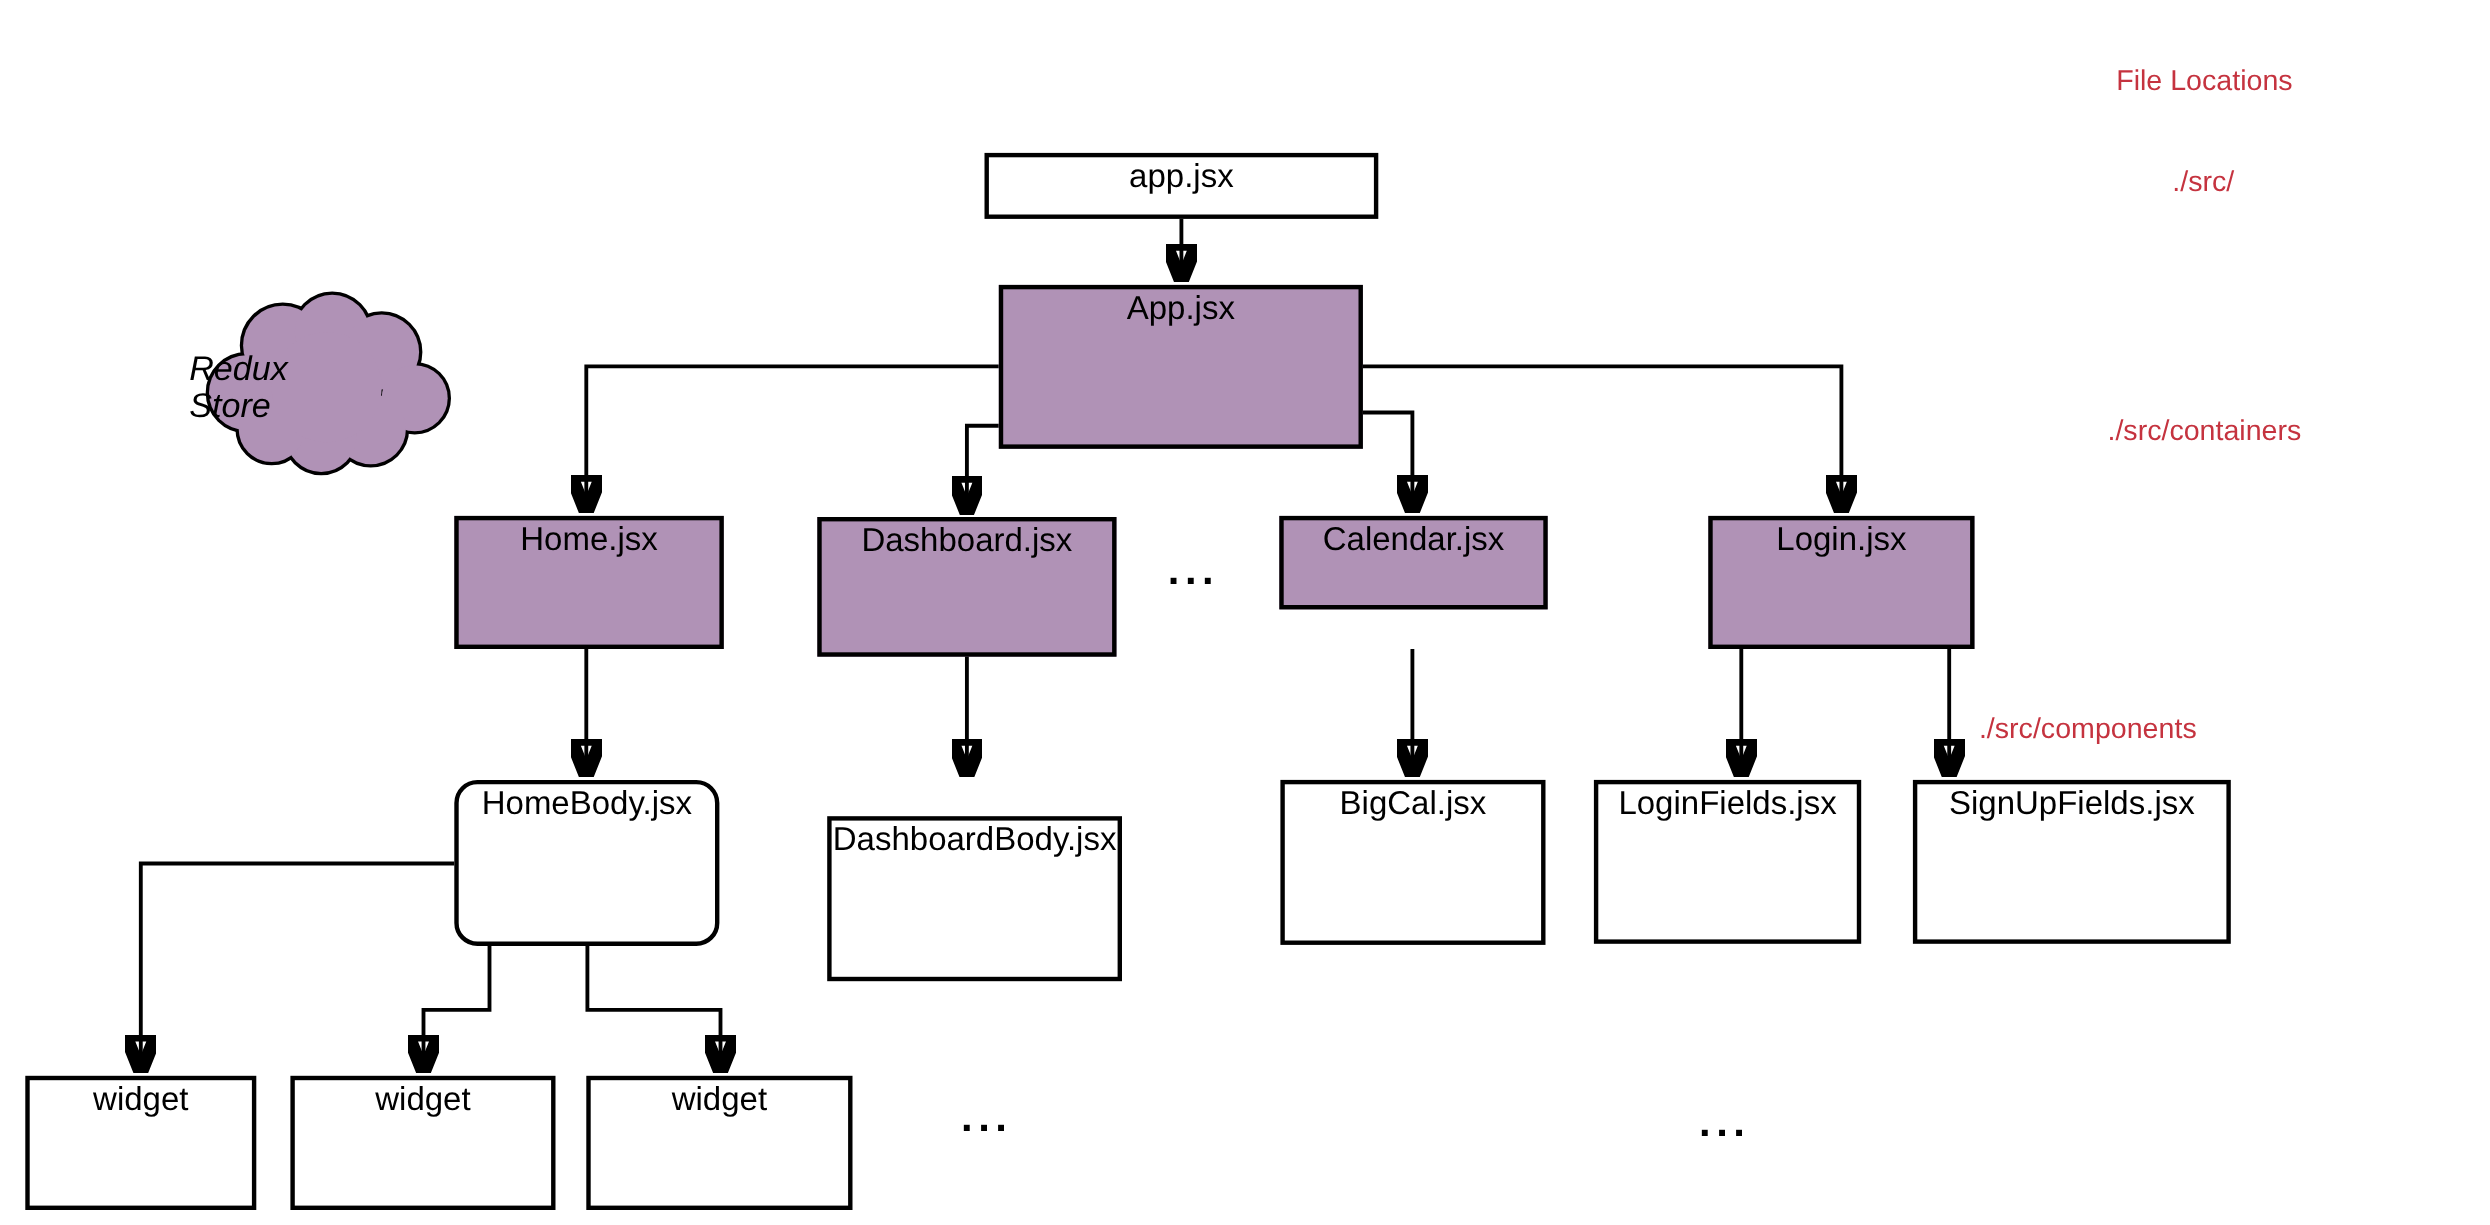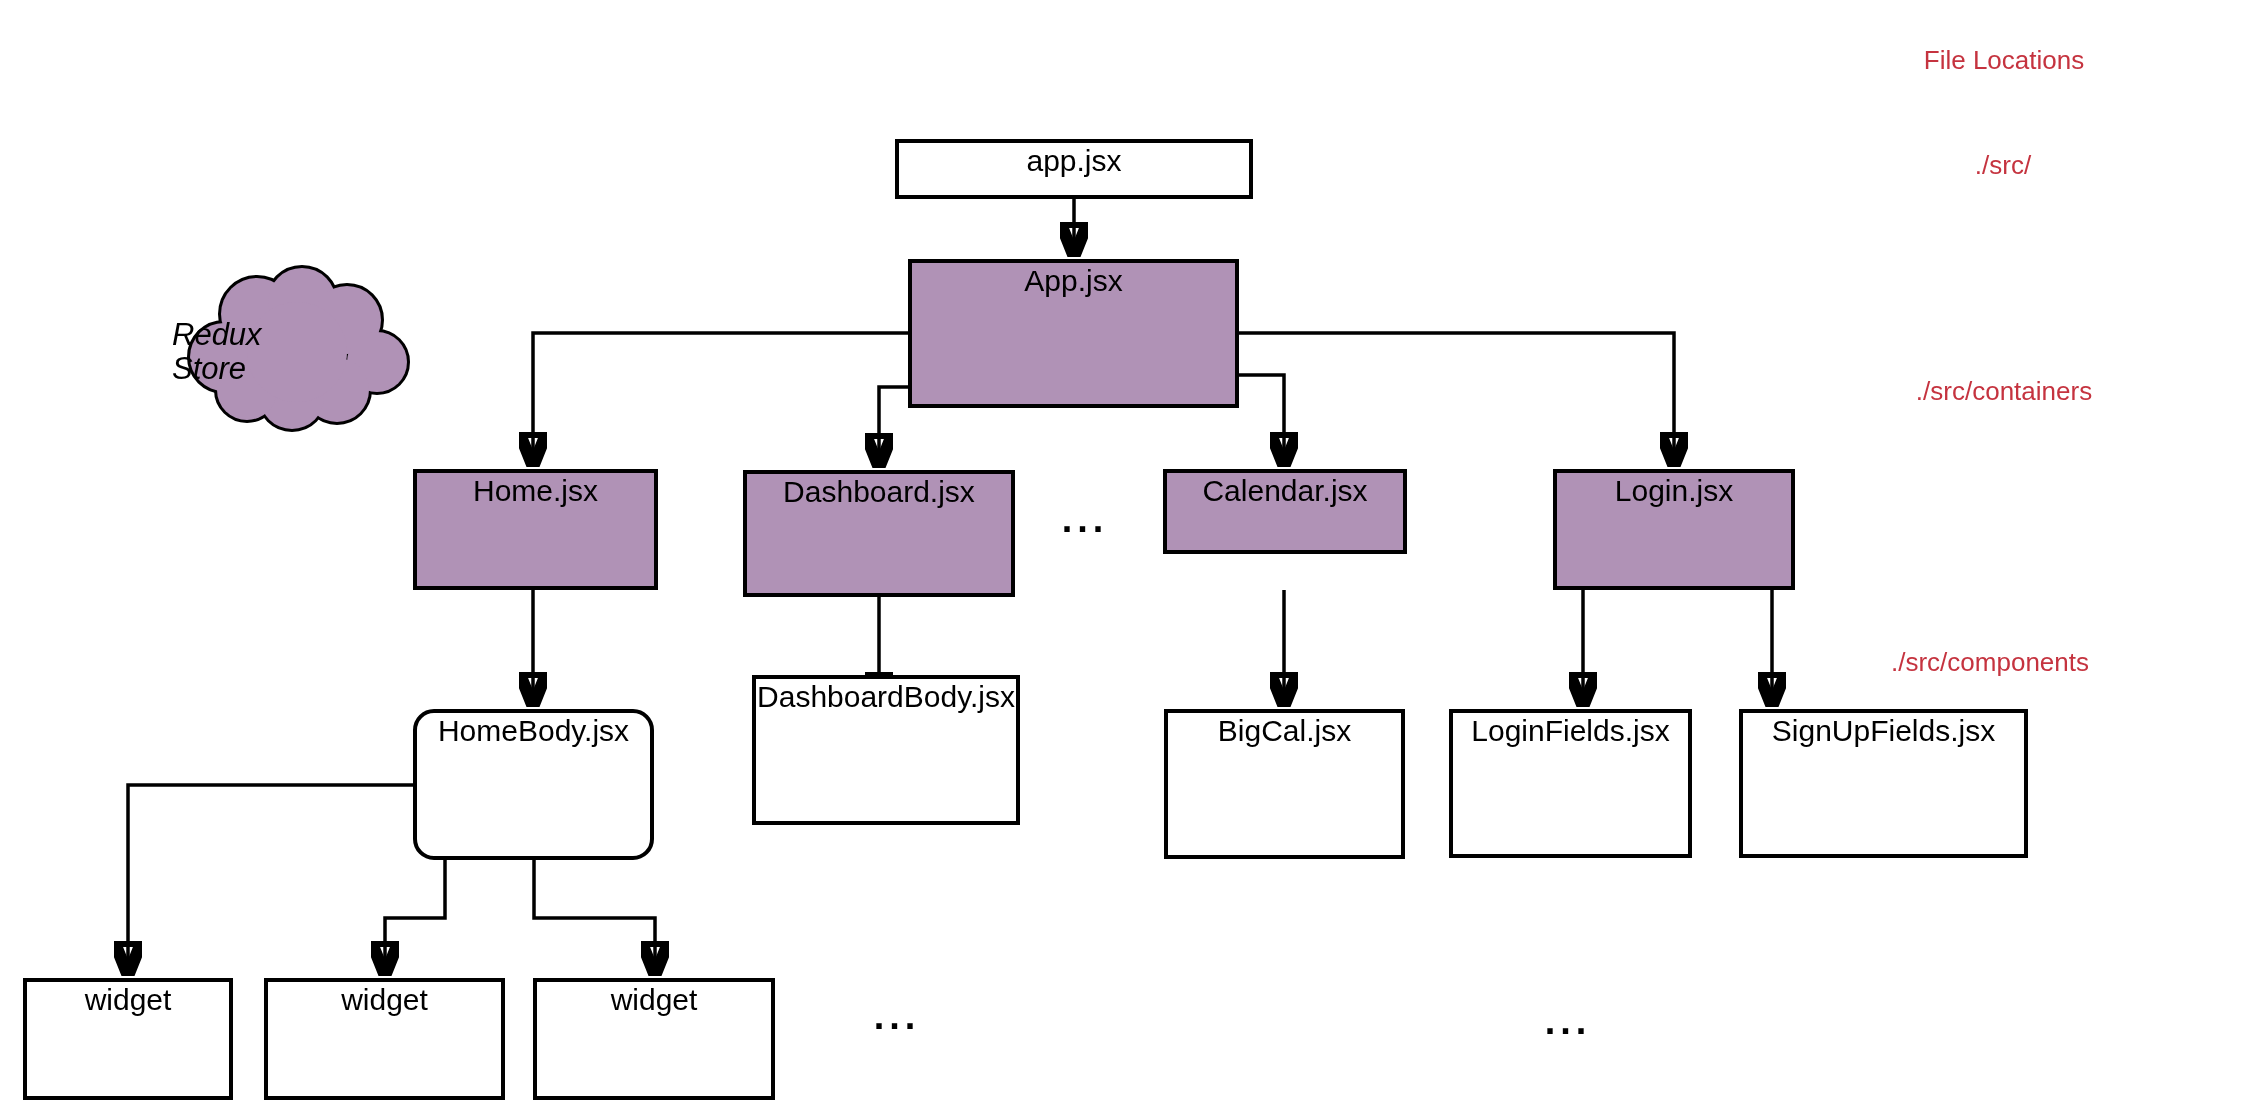--- a/index.html
+++ b/index.html
@@ -132,21 +132,21 @@
   </div>
 
   <div class="node purple" style="left:1553px;top:469px;width:242px;height:121px;">
     <span>Login.jsx</span>
   </div>
 
   <div class="node" style="left:413px;top:709px;width:241px;height:151px;border-radius:21px;">
     <span>HomeBody.jsx</span>
   </div>
 
-  <div class="node" style="left:752px;top:675px;width:268px;height:150px;">
+  <div class="node" style="left:752px;top:742px;width:268px;height:150px;">
     <span>DashboardBody.jsx</span>
   </div>
 
   <div class="node" style="left:1164px;top:709px;width:241px;height:150px;">
     <span>BigCal.jsx</span>
   </div>
 
   <div class="node" style="left:1449px;top:709px;width:243px;height:149px;">
     <span>LoginFields.jsx</span>
   </div>
@@ -164,18 +164,18 @@
   </div>
 
   <div class="node" style="left:533px;top:978px;width:242px;height:122px;">
     <span>widget</span>
   </div>
 
   <div class="dots" style="left:1085px;top:498px;">...</div>
   <div class="dots" style="left:897px;top:995px;">...</div>
   <div class="dots" style="left:1568px;top:1000px;">...</div>
 
-  <div class="red-label" style="left:2004px;top:45px;">File Locations</div>
+  <div class="red-label" style="left:2004px;top:58px;">File Locations</div>
   <div class="red-label" style="left:2003px;top:150px;">./src/</div>
   <div class="red-label" style="left:2004px;top:376px;">./src/containers</div>
-  <div class="red-label" style="left:1990px;top:647px;">./src/components</div>
+  <div class="red-label" style="left:1898px;top:647px;">./src/components</div>
 
 </div>
 
 </body></html>

